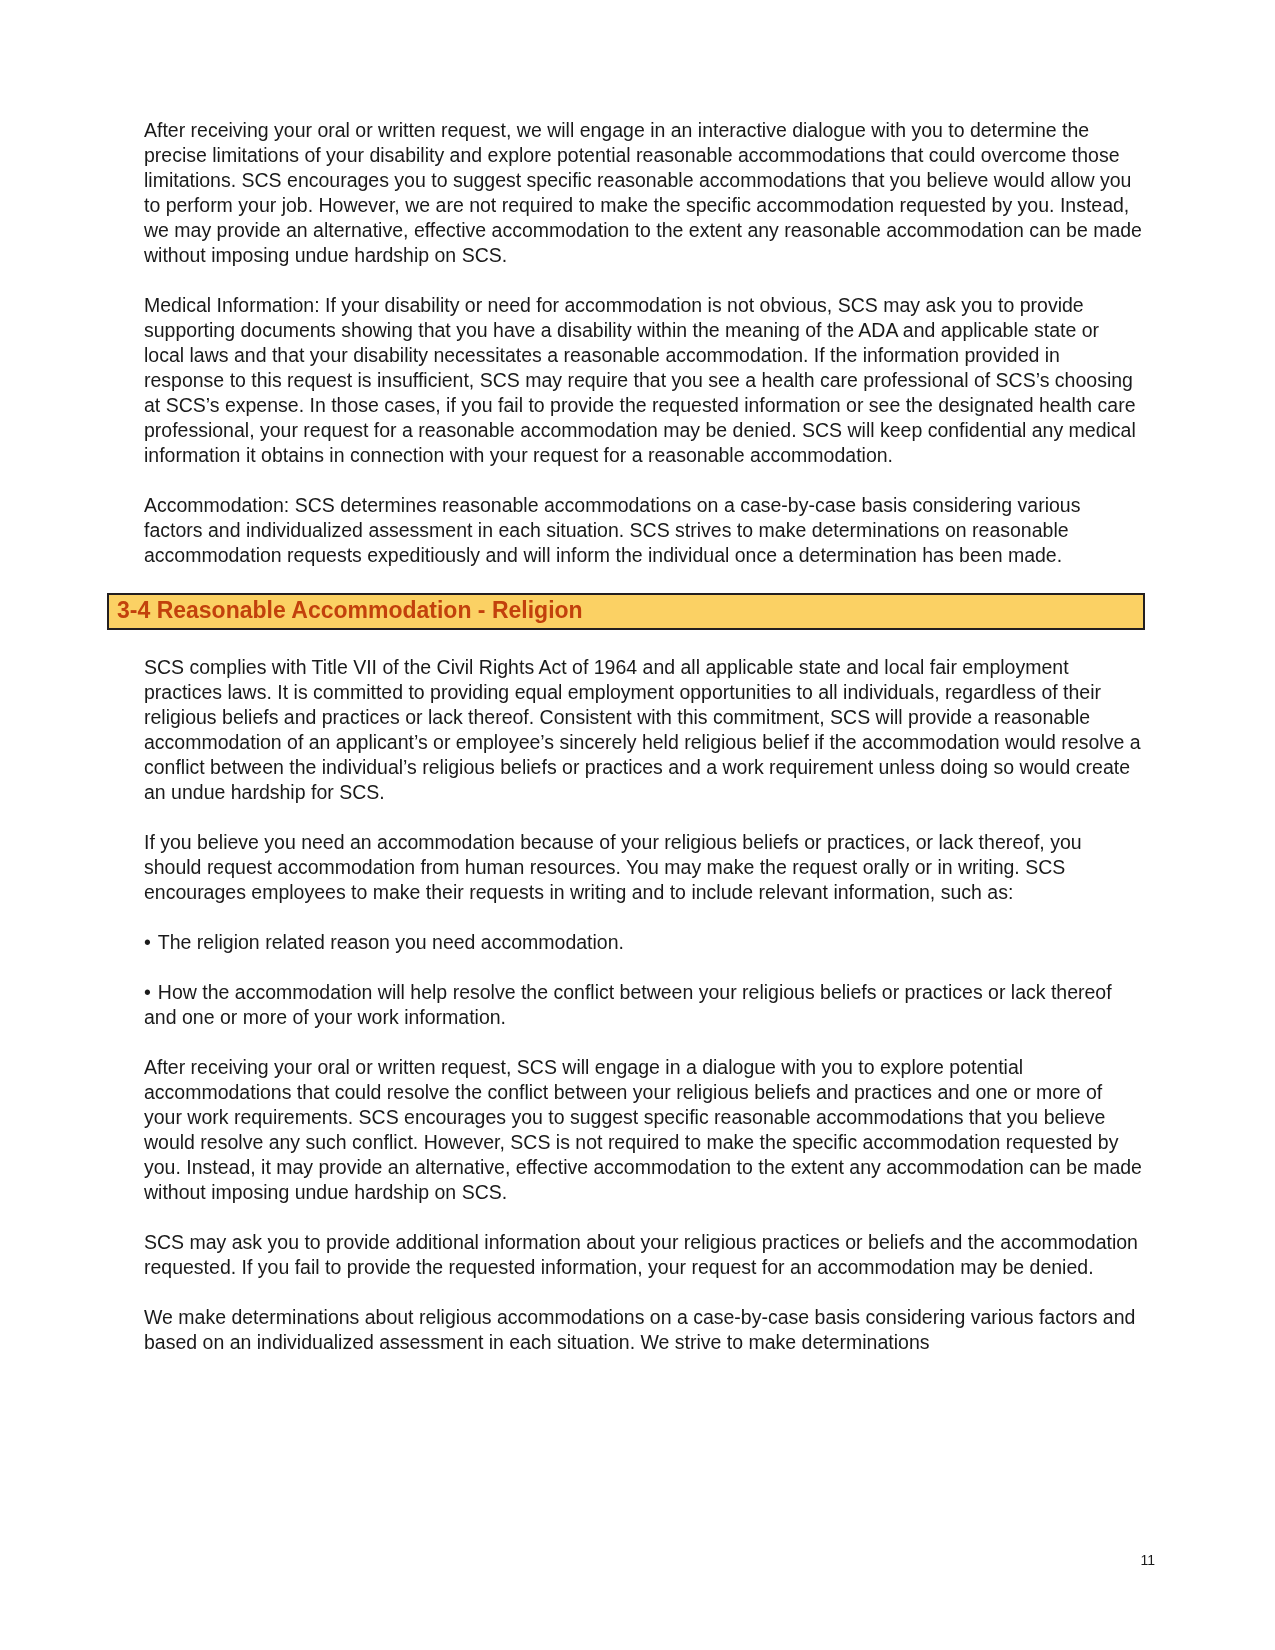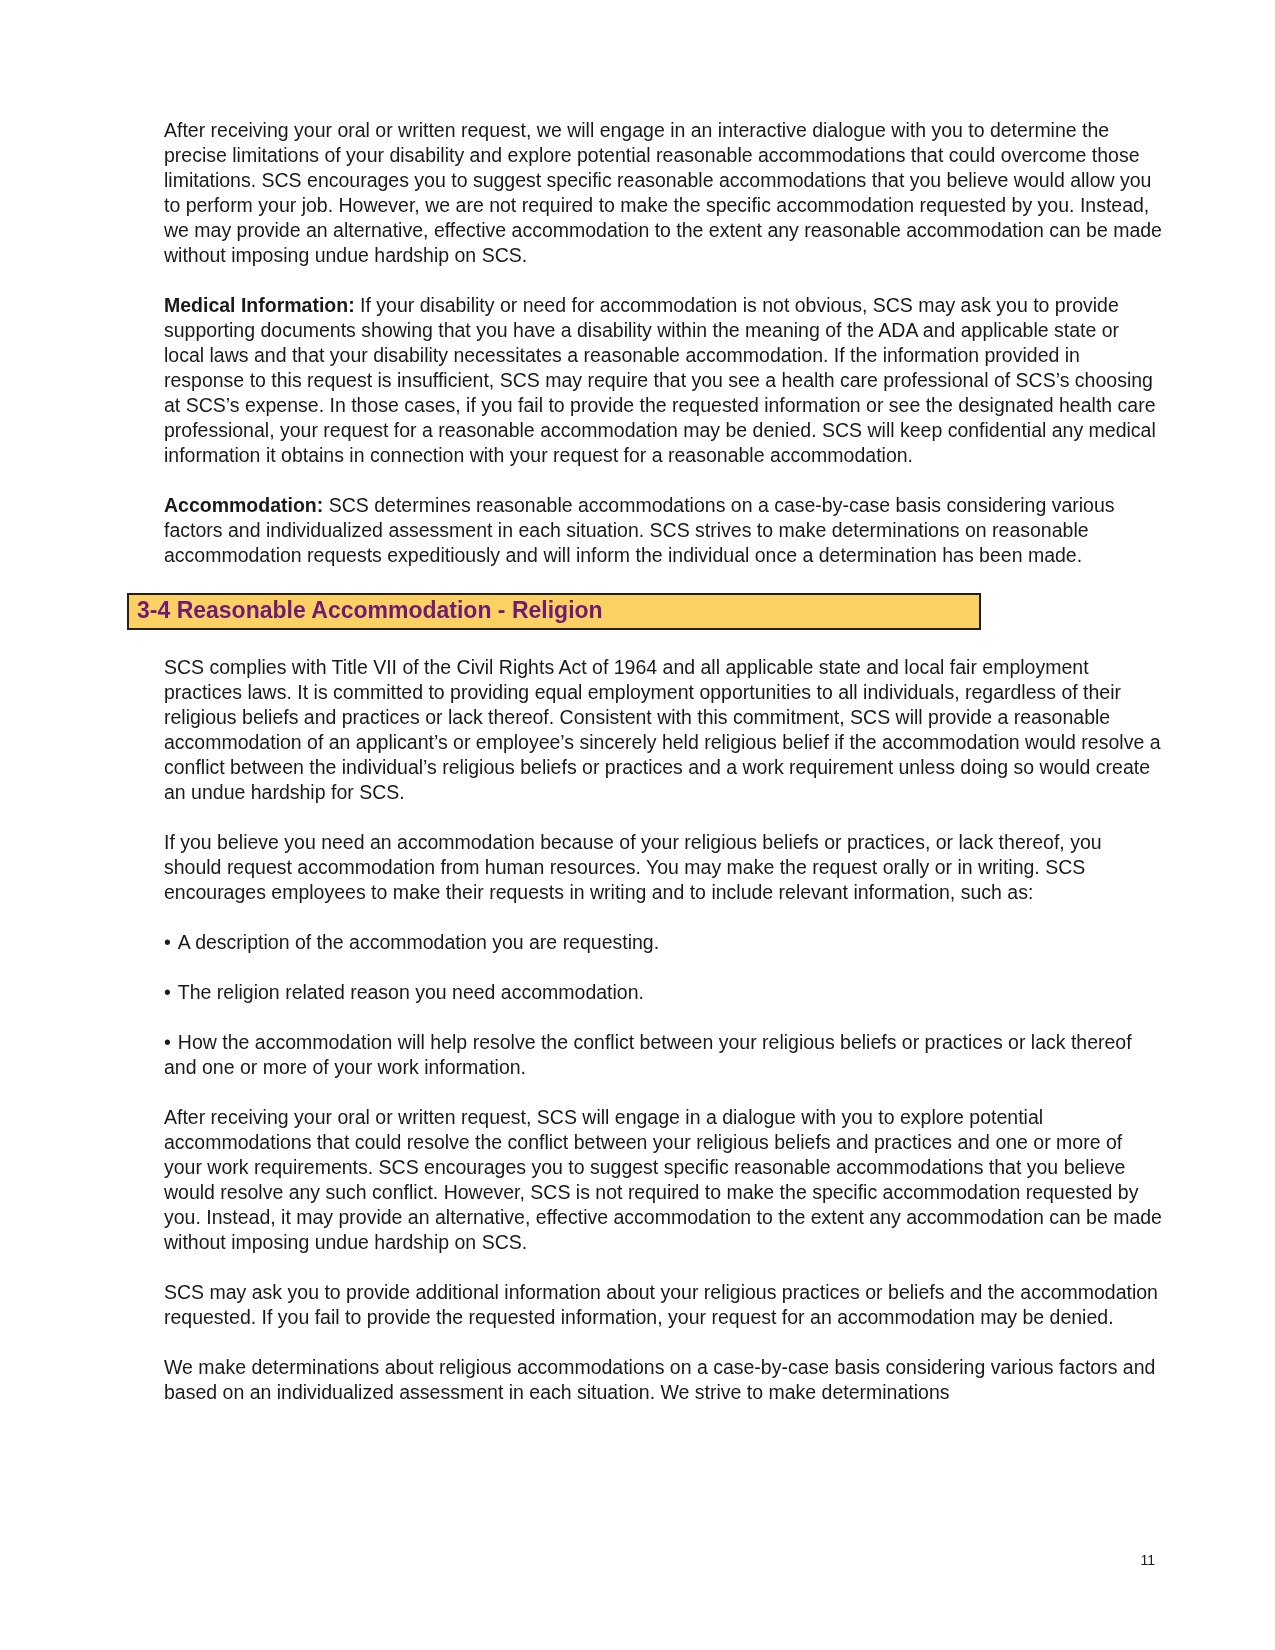--- a/index.html
+++ b/index.html
@@ -17,39 +17,39 @@
   .page {
     position: relative;
     width: 1275px;
     height: 1650px;
     background: var(--page-bg);
     overflow: hidden;
   }
   .content {
     position: absolute;
     top: 118px;
-    left: 164px;
+    left: 144px;
     width: 1000px;
     font-size: 19.5px;
     line-height: 25px;
   }
   .para { margin-bottom: 25px; }
-  .bold-label { font-weight: bold; }
+  .bold-label { font-weight: normal; }
   .section-header-bar {
     margin-left: -37px;
-    width: 854px;
+    width: 1038px;
     margin-top: 12px;
     margin-bottom: 25px;
     background: var(--section-header-bg);
     border: 2px solid var(--section-header-border);
     padding: 1px 8px 3px 8px;
     font-weight: bold;
     font-size: 23px;
     line-height: 29px;
-    color: #701a75;
+    color: #c2410c;
   }
   .bullet { margin-bottom: 25px; }
   .bullet .marker { margin-right: 7px; }
   .page-number {
     position: absolute;
     top: 1548px;
     left: 1065px;
     width: 90px;
     text-align: right;
     font-size: 14px;
@@ -70,21 +70,20 @@
 
     <div class="section-header-bar">
       <span>3-4 Reasonable Accommodation - Religion</span>
     </div>
 
     <div class="para">SCS complies with Title VII of the Civil Rights Act of 1964 and all applicable state and local fair employment practices laws. It is committed to providing equal employment opportunities to all individuals, regardless of their religious beliefs and practices or lack thereof. Consistent with this commitment, SCS will provide a reasonable accommodation of an applicant’s or employee’s sincerely held religious belief if the accommodation would resolve a conflict between the individual’s religious beliefs or practices and a work requirement unless doing so would create an undue hardship for SCS.</div>
 
     <div class="para">If you believe you need an accommodation because of your religious beliefs or practices, or lack thereof, you should request accommodation from human resources. You may make the request orally or in writing. SCS encourages employees to make their requests in writing and to include relevant information, such as:</div>
 
     <div>
-      <div class="bullet"><span class="marker">•</span><span>A description of the accommodation you are requesting.</span></div>
       <div class="bullet"><span class="marker">•</span><span>The religion related reason you need accommodation.</span></div>
       <div class="bullet"><span class="marker">•</span><span>How the accommodation will help resolve the conflict between your religious beliefs or practices or lack thereof and one or more of your work information.</span></div>
     </div>
 
     <div class="para">After receiving your oral or written request, SCS will engage in a dialogue with you to explore potential accommodations that could resolve the conflict between your religious beliefs and practices and one or more of your work requirements. SCS encourages you to suggest specific reasonable accommodations that you believe would resolve any such conflict. However, SCS is not required to make the specific accommodation requested by you. Instead, it may provide an alternative, effective accommodation to the extent any accommodation can be made without imposing undue hardship on SCS.</div>
 
     <div class="para">SCS may ask you to provide additional information about your religious practices or beliefs and the accommodation requested. If you fail to provide the requested information, your request for an accommodation may be denied.</div>
 
     <div class="para">We make determinations about religious accommodations on a case-by-case basis considering various factors and based on an individualized assessment in each situation. We strive to make determinations</div>
 

